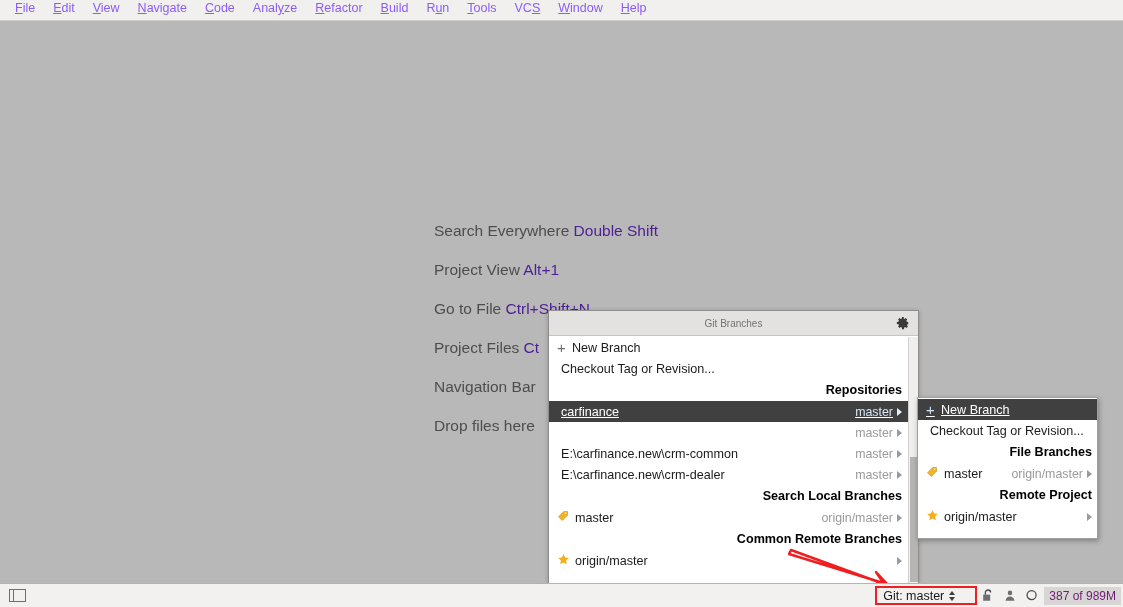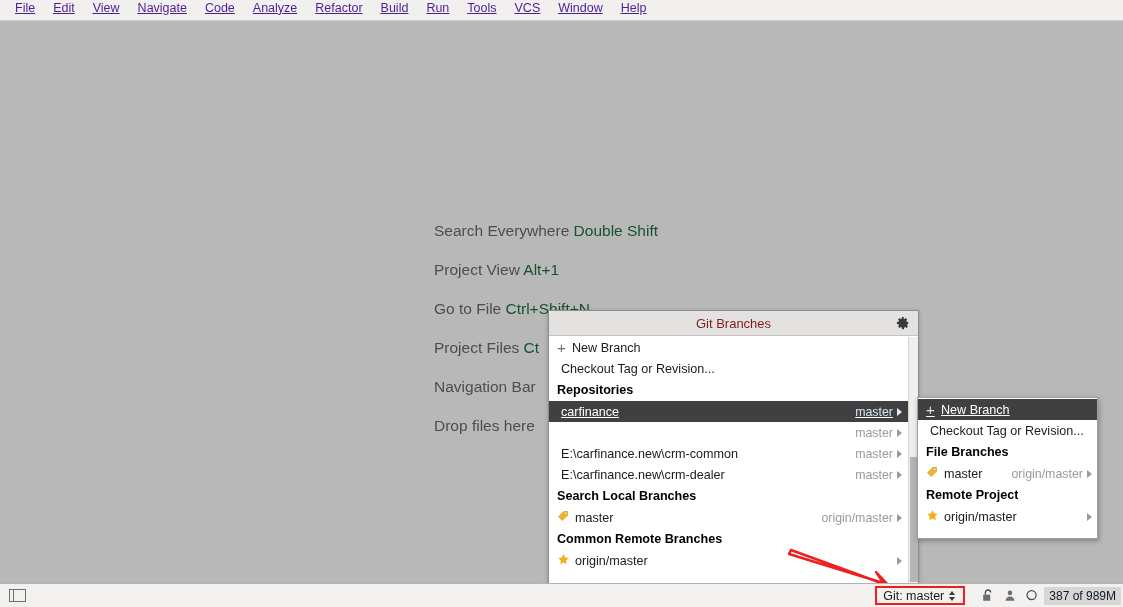--- a/index.html
+++ b/index.html
@@ -23,25 +23,24 @@
     width: 1123px; height: 21px;
     background: #f1f0ef;
     border-bottom: 1px solid #cfcdcb;
     display: flex;
     align-items: center;
     box-sizing: border-box;
     padding-left: 6px;
   }
   .menu-item {
     font-size: 12.5px;
-    color: #4c1d95;
+    color: #8b5cf6;
     padding: 2px 9px 6px 9px;
     white-space: nowrap;
     cursor: default;
-    text-decoration: underline;
   }
   .menu-item u { text-decoration: underline; }
 
   
   #editor-area {
     position: absolute;
     left: 0; top: 21px;
     width: 1123px; height: 562px;
     background: #b8b8b8;
   }
@@ -50,21 +49,21 @@
     left: 434px;
     top: 190px;
     width: 420px;
   }
   .hint-row {
     font-size: 15.5px;
     color: #4d4d4d;
     line-height: 39px;
     white-space: nowrap;
   }
-  .hint-key { color: #14532d; }
+  .hint-key { color: #4c1d95; }
 
   
   #statusbar {
     position: absolute;
     left: 0; top: 583px;
     width: 1123px; height: 24px;
     background: #f2f1f0;
     border-top: 1px solid #b5b3b1;
     box-sizing: border-box;
     display: flex;
@@ -88,24 +87,24 @@
     margin-left: auto;
     display: flex;
     align-items: center;
     height: 24px;
     padding-right: 2px;
   }
   #git-widget {
     display: flex;
     align-items: center;
     border: 2px solid #ef1f1f;
-    padding: 0px 8px 0px 6px;
+    padding: 0px 20px 0px 6px;
     height: 19px;
     box-sizing: border-box;
-    margin-right: 12px;
+    margin-right: 0;
   }
   #git-widget .gw-label {
     font-size: 12.5px;
     color: #1a1a1a;
     white-space: nowrap;
   }
   .updown {
     display: inline-flex;
     flex-direction: column;
     align-items: center;
@@ -123,21 +122,21 @@
   .updown i.dn { border-top: 4px solid #3c3c3c; }
 
   .sb-icon { width: 22px; height: 22px; display:flex; align-items:center; justify-content:center; }
   #mem-indicator {
     background: #d7d6d4;
     height: 18px;
     display: flex;
     align-items: center;
     padding: 0 5px;
     font-size: 12px;
-    color: #0f172a;
+    color: #701a75;
     white-space: nowrap;
     margin-left: 1px;
   }
 
   
   #git-popup {
     position: absolute;
     left: 548px; top: 310px;
     width: 371px; height: 274px;
     background: #ffffff;
@@ -150,22 +149,22 @@
     height: 25px;
     background: #e3e2e1;
     border-bottom: 1px solid #c6c5c3;
     display: flex;
     align-items: center;
     justify-content: center;
     position: relative;
     box-sizing: border-box;
   }
   #popup-title {
-    font-size: 13px;
-    color: #7f1d1d;
+    font-size: 10px;
+    color: #737373;
   }
   #gear-icon {
     position: absolute;
     right: 8px;
     top: 50%;
     transform: translateY(-50%);
     width: 14px; height: 14px;
   }
   #popup-list {
     position: absolute;
@@ -185,20 +184,21 @@
   .row.selected {
     background: #404040;
     color: #ffffff;
     text-decoration: underline;
   }
   .row.header {
     font-weight: bold;
     font-size: 12.6px;
     color: #000000;
     height: 22px;
+    justify-content: flex-end;
   }
   .row .row-label {
     overflow: hidden;
     text-overflow: ellipsis;
   }
   .row .row-right {
     margin-left: auto;
     color: #9a9a9a;
     font-size: 12.4px;
     padding-right: 4px;

